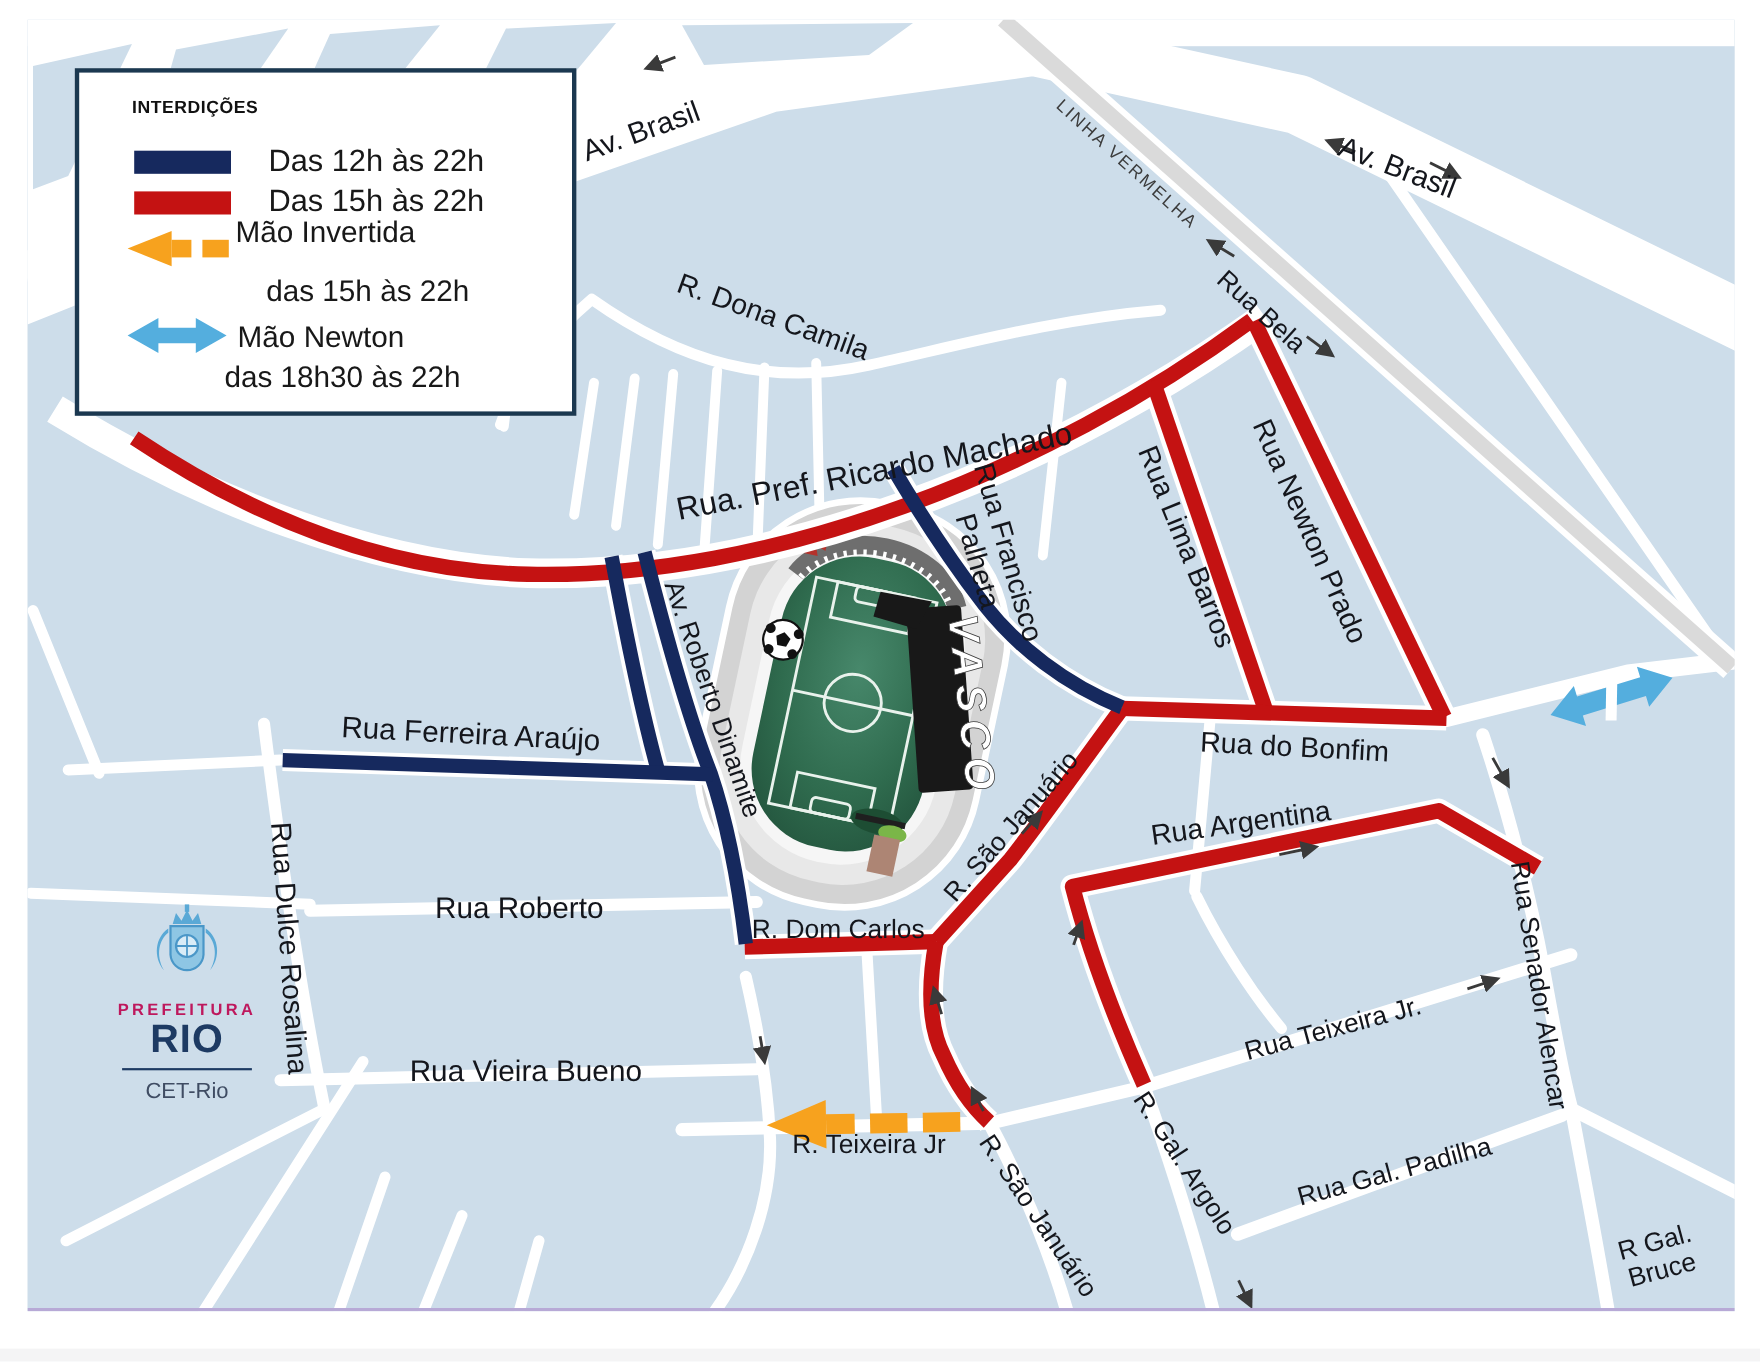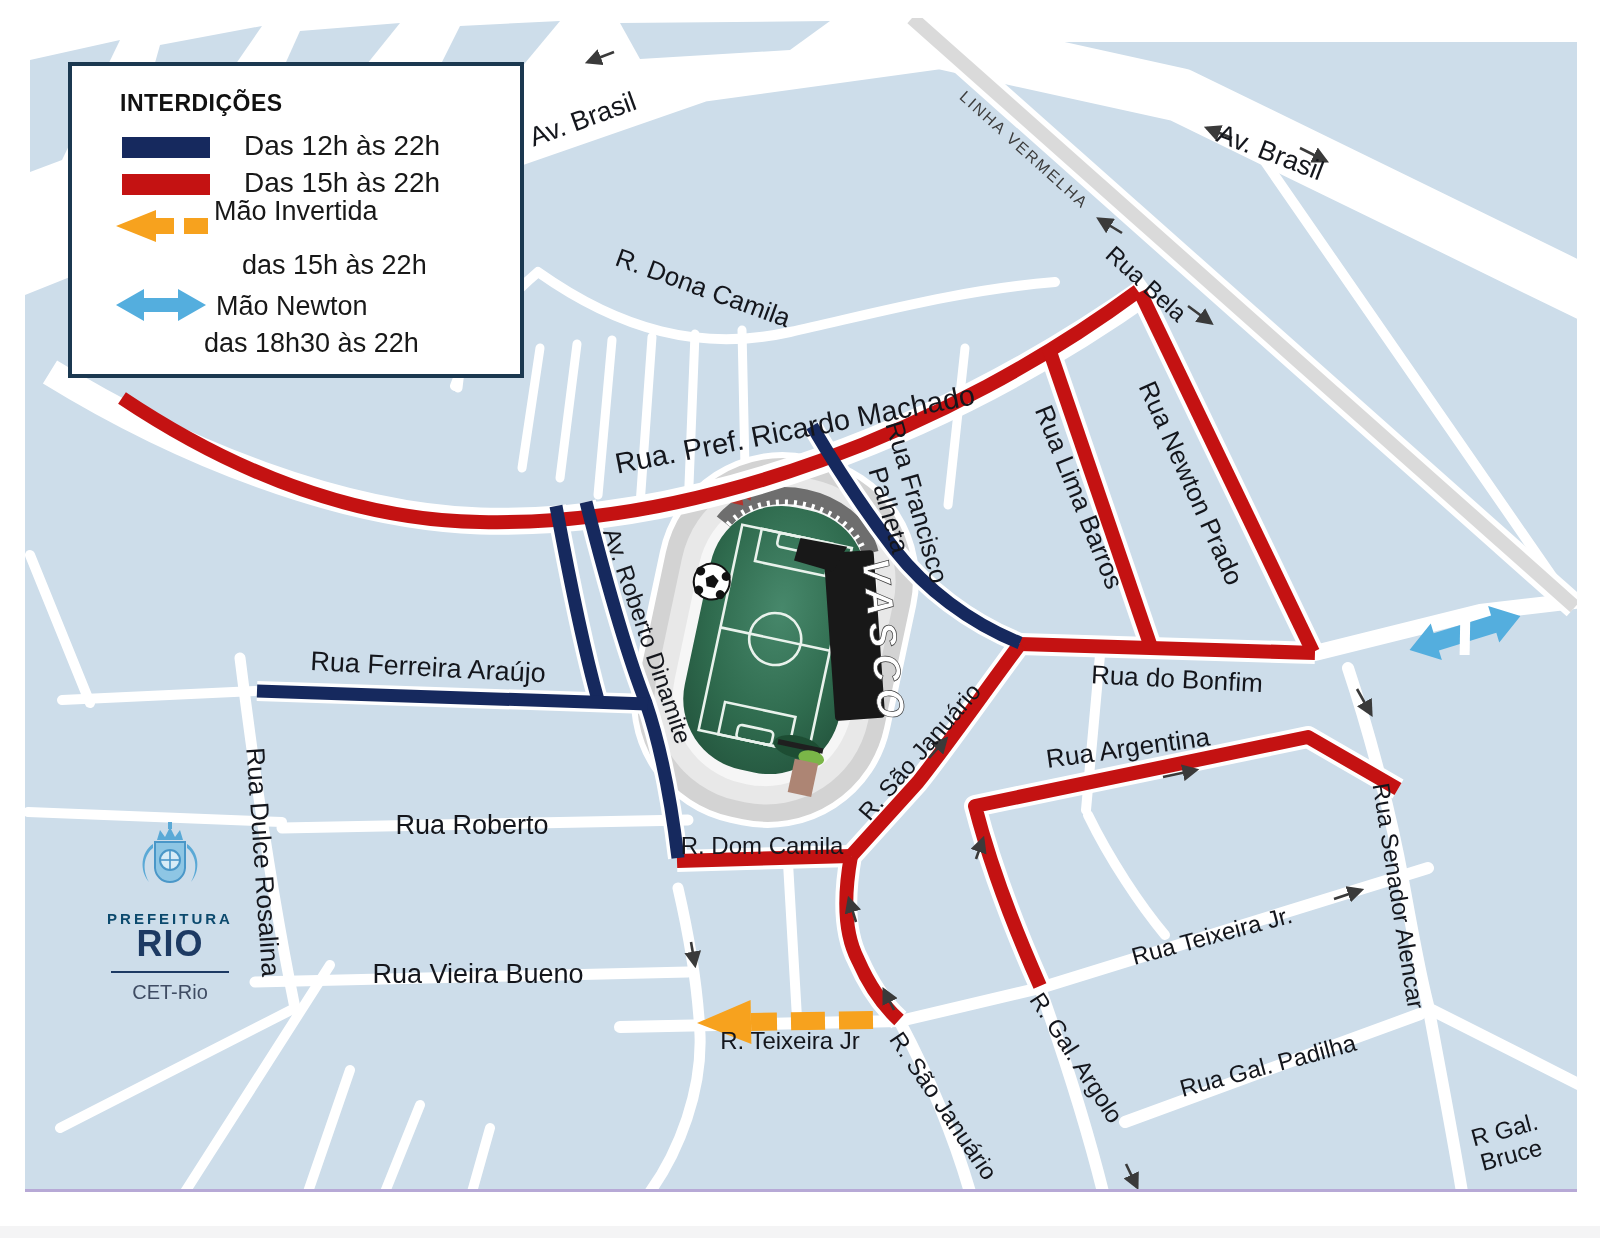--- a/index.html
+++ b/index.html
@@ -7,25 +7,25 @@
         font-family:"Liberation Sans",sans-serif;}
   .map-clip{position:absolute;left:0;top:0;width:1600px;height:1238px;
             clip-path:inset(18px 23px 46px 25px);}
   .map-bg{position:absolute;left:25px;top:18px;width:1552px;height:1174px;background:#cdddea;}
   svg{position:absolute;left:0;top:0;}
   .lbl{position:absolute;white-space:nowrap;color:#14161c;transform-origin:center;
        font-family:"Liberation Sans",sans-serif;line-height:1.1;}
   .lbl2{text-align:center;}
   .legend{position:absolute;left:68px;top:62px;width:456px;height:316px;background:#fff;
           border:4px solid #1b3850;box-sizing:border-box;z-index:30;}
-  .legend .t{position:absolute;left:48px;top:24px;font-size:23px;font-weight:bold;color:#111;letter-spacing:.5px;}
+  .legend .t{position:absolute;left:48px;top:24px;font-size:16px;font-weight:bold;color:#111;letter-spacing:.5px;}
   .legend .lab{position:absolute;font-size:28px;color:#181818;text-align:center;}
   .legend .sw{position:absolute;width:88px;height:21px;}
   .logo{position:absolute;left:95px;top:822px;width:150px;text-align:center;z-index:20;}
-  .logo .pref{font-size:15px;font-weight:bold;letter-spacing:3px;color:#0c4a6e;margin-top:4px;}
+  .logo .pref{font-size:15px;font-weight:bold;letter-spacing:3px;color:#be185d;margin-top:4px;}
   .logo .rio{font-size:36px;font-weight:bold;color:#1d3a63;line-height:.95;letter-spacing:1px;}
   .logo .rule{width:118px;height:2px;background:#1d3a63;margin:10px auto 8px auto;}
   .logo .dept{font-size:20px;color:#3f4c63;}
   .botstrip{position:absolute;left:0;bottom:0;width:1600px;height:12px;background:#f4f4f5;}
 </style>
 </head>
 <body>
 
 <div class="page">
 
@@ -214,21 +214,21 @@
     <div>Palheta</div>
   </div>
   <div class="lbl" style="left:647px;top:636px;font-size:24px;transform:translate(-50%,-50%) rotate(71deg);">Av. Roberto Dinamite</div>
   <div class="lbl" style="left:1079px;top:497px;font-size:26px;transform:translate(-50%,-50%) rotate(68deg);">Rua Lima Barros</div>
   <div class="lbl" style="left:1191px;top:483px;font-size:26px;transform:translate(-50%,-50%) rotate(66deg);">Rua Newton Prado</div>
   <div class="lbl" style="left:1177px;top:679px;font-size:26px;transform:translate(-50%,-50%) rotate(3deg);">Rua do Bonfim</div>
   <div class="lbl" style="left:428px;top:668px;font-size:27px;transform:translate(-50%,-50%) rotate(3deg);">Rua Ferreira Araújo</div>
   <div class="lbl" style="left:263px;top:862px;font-size:26px;transform:translate(-50%,-50%) rotate(86deg);">Rua Dulce Rosalina</div>
   <div class="lbl" style="left:472px;top:826px;font-size:27px;transform:translate(-50%,-50%);">Rua Roberto</div>
   <div class="lbl" style="left:478px;top:975px;font-size:27px;transform:translate(-50%,-50%);text-align:center;">Rua Vieira Bueno</div>
-  <div class="lbl" style="left:762px;top:846px;font-size:24px;transform:translate(-50%,-50%);">R. Dom Camila</div>
+  <div class="lbl" style="left:762px;top:846px;font-size:24px;transform:translate(-50%,-50%);">R. Dom Carlos</div>
   <div class="lbl" style="left:920px;top:752px;font-size:24px;transform:translate(-50%,-50%) rotate(-49deg);">R. São Januário</div>
   <div class="lbl" style="left:943px;top:1106px;font-size:24px;transform:translate(-50%,-50%) rotate(56deg);">R.  São Januário</div>
   <div class="lbl" style="left:1076px;top:1058px;font-size:24px;transform:translate(-50%,-50%) rotate(57deg);">R. Gal. Argolo</div>
   <div class="lbl" style="left:1212px;top:936px;font-size:24px;transform:translate(-50%,-50%) rotate(-15deg);">Rua Teixeira Jr.</div>
   <div class="lbl" style="left:1268px;top:1066px;font-size:24px;transform:translate(-50%,-50%) rotate(-15deg);">Rua Gal. Padilha</div>
   <div class="lbl" style="left:1398px;top:896px;font-size:24px;transform:translate(-50%,-50%) rotate(81deg);">Rua Senador Alencar</div>
   <div class="lbl lbl2" style="left:1508px;top:1143px;font-size:24px;transform:translate(-50%,-50%) rotate(-15deg);">
     <div>R Gal.</div>
     <div>Bruce</div>
   </div>

